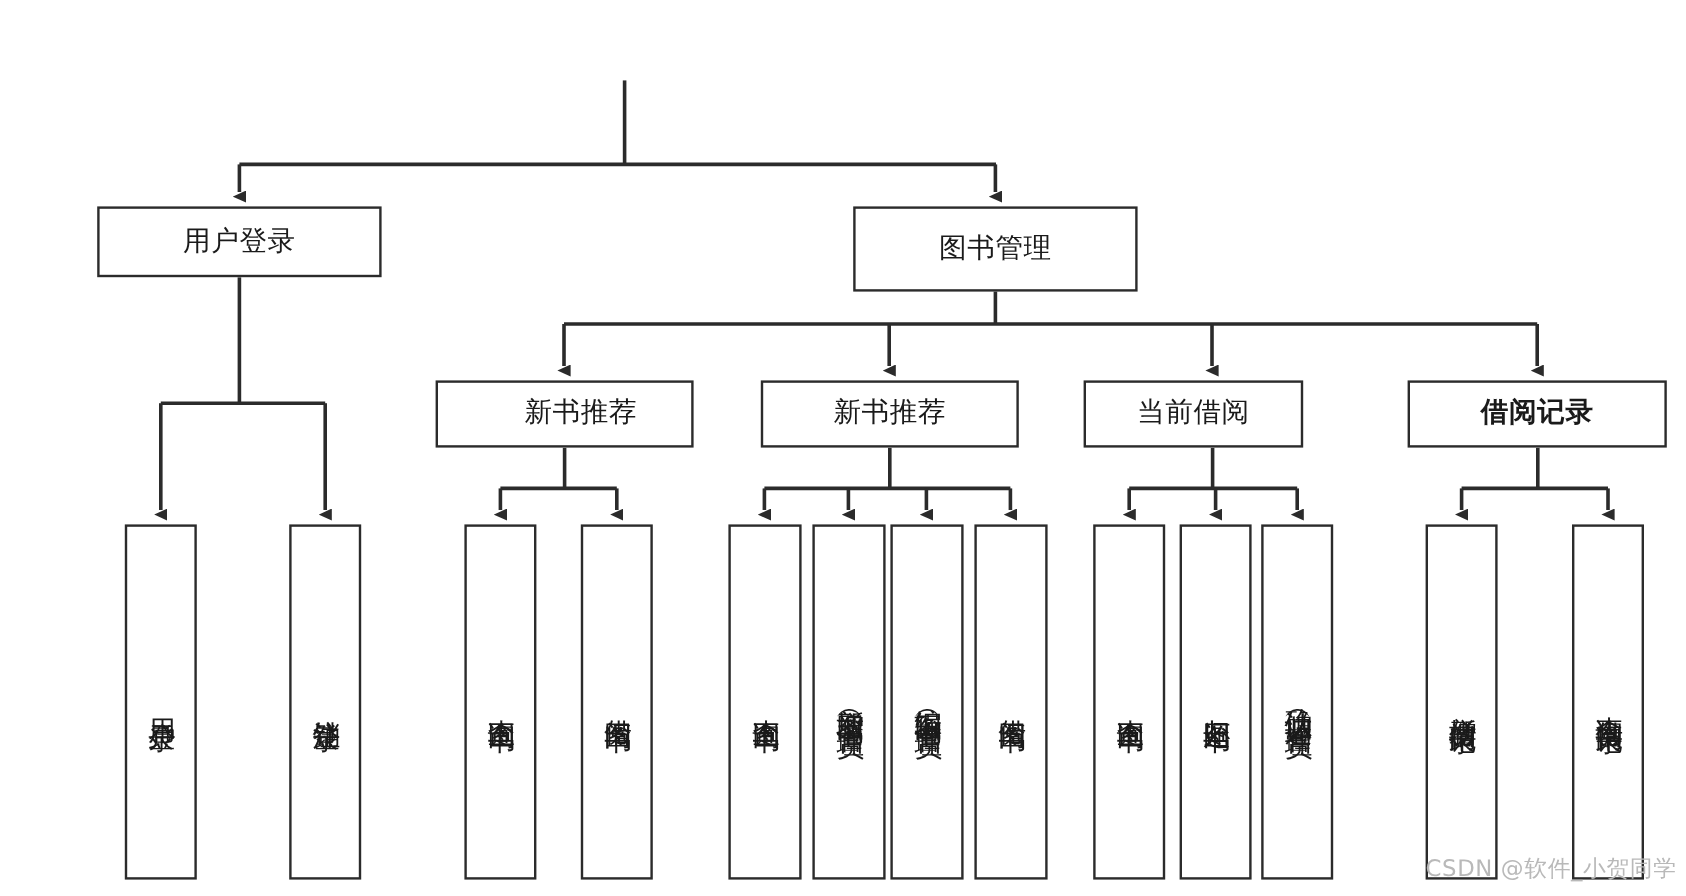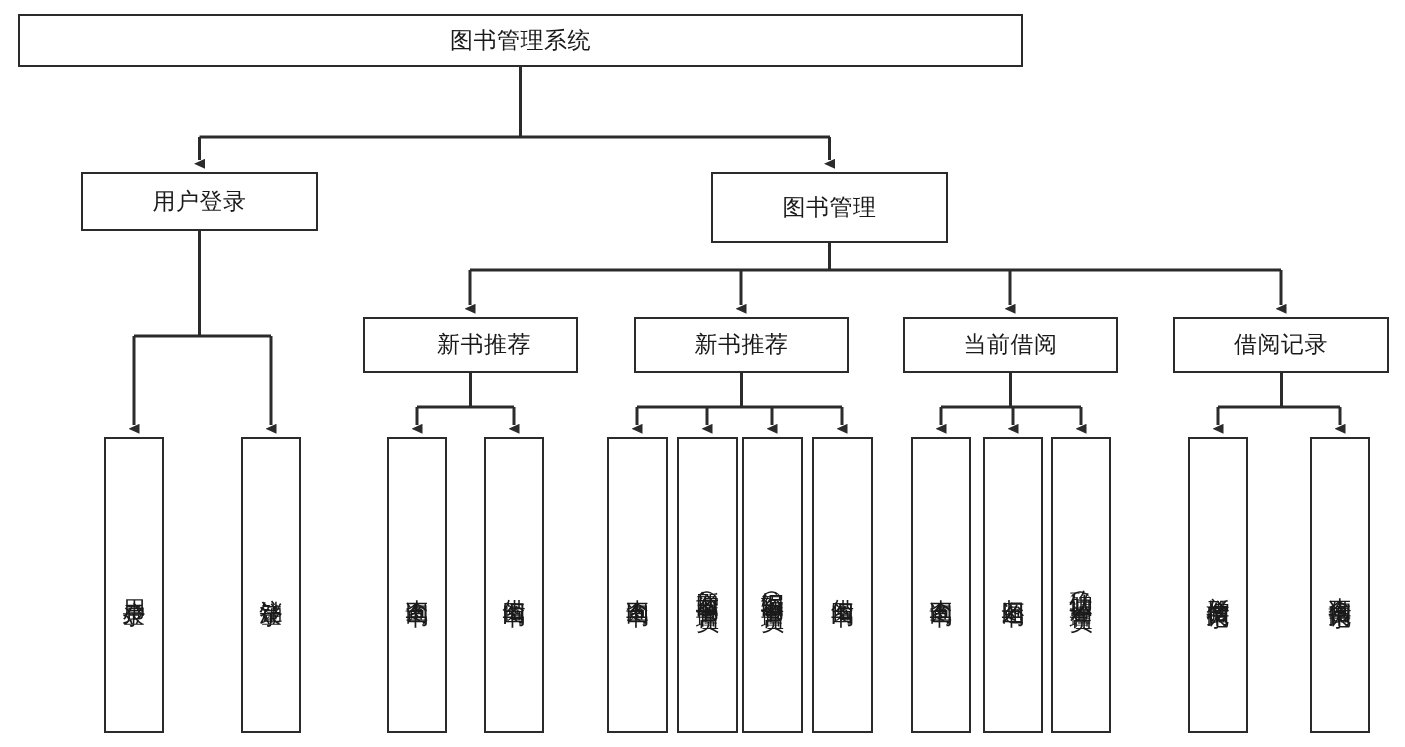--- a/index.html
+++ b/index.html
@@ -115,43 +115,40 @@
       <path d="M1013,407 L1013,425" marker-end="url(#arrow)"></path>
       <path d="M1081,407 L1081,425" marker-end="url(#arrow)"></path>
 
       <path d="M1281.5,373 L1281.5,407"></path>
       <path d="M1218,407 L1340,407"></path>
       <path d="M1218,407 L1218,425" marker-end="url(#arrow)"></path>
       <path d="M1340,407 L1340,425" marker-end="url(#arrow)"></path>
     </g>
   </svg>
 
-  <div class="node h" id="node-root" style="left: 18px; top: 14px; width: 1005px; height: 53px;">
-    <span>图书管理系统</span>
-  </div>
 
   <div id="lvl2-container">
       <div class="node h" style="left: 81px; top: 172px; width: 237px; height: 59px;">
         <span class="">用户登录</span>
       </div>
       <div class="node h" style="left: 711px; top: 172px; width: 237px; height: 71px;">
         <span class="">图书管理</span>
       </div>
     </div>
   <div id="lvl3-container">
       <div class="node h" style="left: 363px; top: 317px; width: 215px; height: 56px; padding-left: 27px;">
         <span class="">新书推荐</span>
       </div>
       <div class="node h" style="left: 634px; top: 317px; width: 215px; height: 56px;">
         <span class="">新书推荐</span>
       </div>
-      <div class="node h" style="left: 903px; top: 317px; width: 215px; height: 56px;">
+      <div class="node h" style="left: 903px; top: 317px; width: 183px; height: 56px;">
         <span class="">当前借阅</span>
       </div>
-      <div class="node h" style="left: 1173px; top: 317px; width: 216px; height: 56px;">
+      <div class="node h" style="left: 1173px; top: 317px; width: 216px; height: 56px; font-weight: bold;">
         <span class="">借阅记录</span>
       </div>
     </div>
   <div id="leaf-container">
       <div class="node v" style="left: 104px; top: 437px; width: 60px; height: 296px;">
         <span class="vtext">用户登录</span>
       </div>
       <div class="node v" style="left: 241px; top: 437px; width: 60px; height: 296px;">
         <span class="vtext">注销登录</span>
       </div>
@@ -183,13 +180,14 @@
         <span class="vtext">确认归还（管理员）</span>
       </div>
       <div class="node v" style="left: 1188px; top: 437px; width: 60px; height: 296px;">
         <span class="vtext">新增借阅记录</span>
       </div>
       <div class="node v" style="left: 1310px; top: 437px; width: 60px; height: 296px;">
         <span class="vtext">查询借阅记录</span>
       </div>
     </div>
 
+  <div class="watermark">CSDN @软件_小贺同学</div>
 </div>
 
 </body></html>

